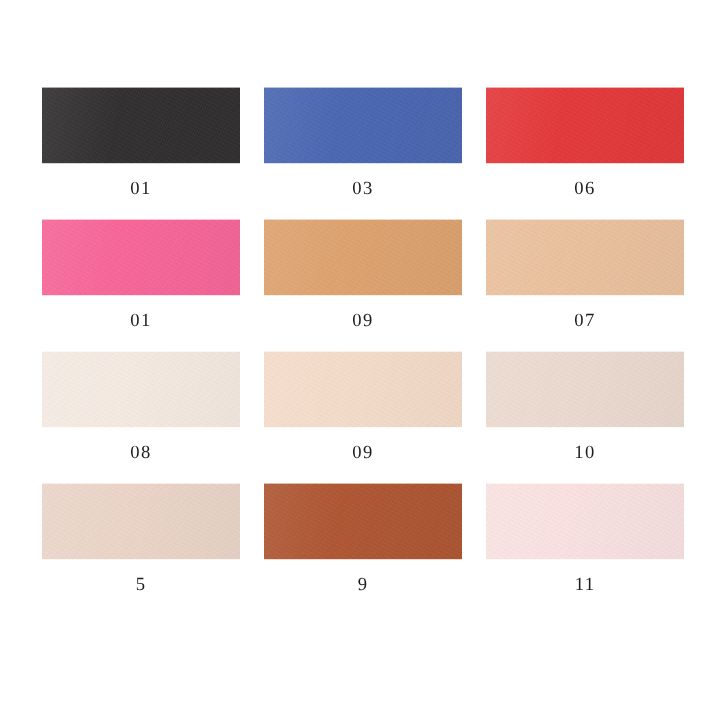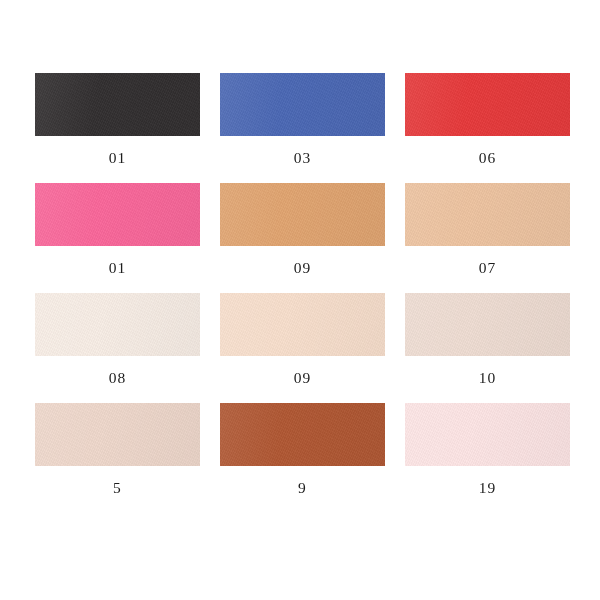--- a/index.html
+++ b/index.html
@@ -131,20 +131,20 @@
       <div class="swatch-cell">
         <div class="swatch-chip" style="background-color: rgb(238, 215, 203);"></div>
         <div class="swatch-label">5</div>
       </div>
       <div class="swatch-cell">
         <div class="swatch-chip" style="background-color: rgb(176, 87, 51);"></div>
         <div class="swatch-label">9</div>
       </div>
       <div class="swatch-cell">
         <div class="swatch-chip" style="background-color: rgb(252, 228, 228);"></div>
-        <div class="swatch-label">19</div>
+        <div class="swatch-label">11</div>
       </div>
       <div class="swatch-cell empty">
         <div class="swatch-chip"></div>
         <div class="swatch-label"></div>
       </div>
     </div>
 </div>
 
 </body></html>

